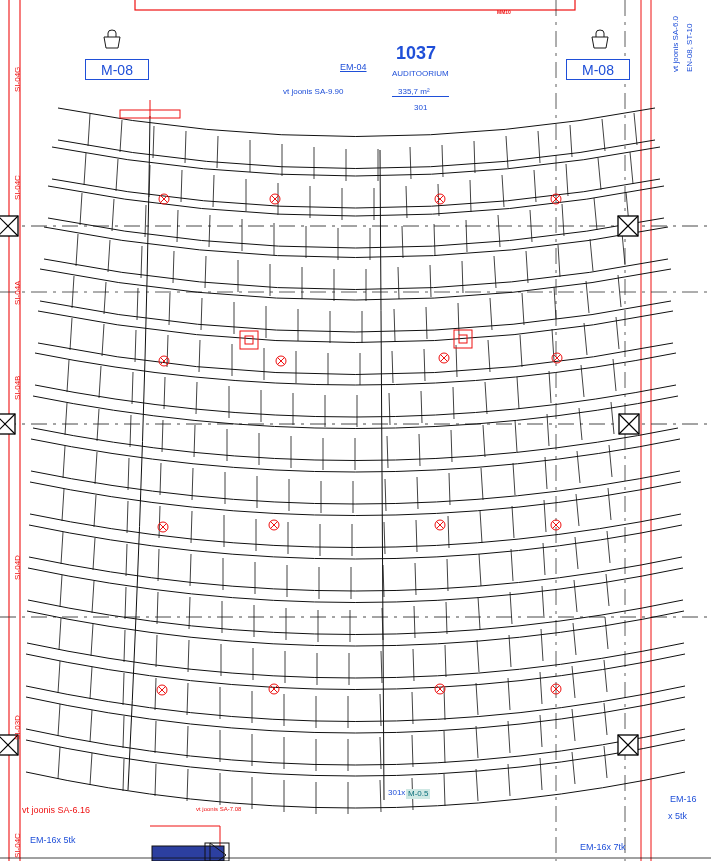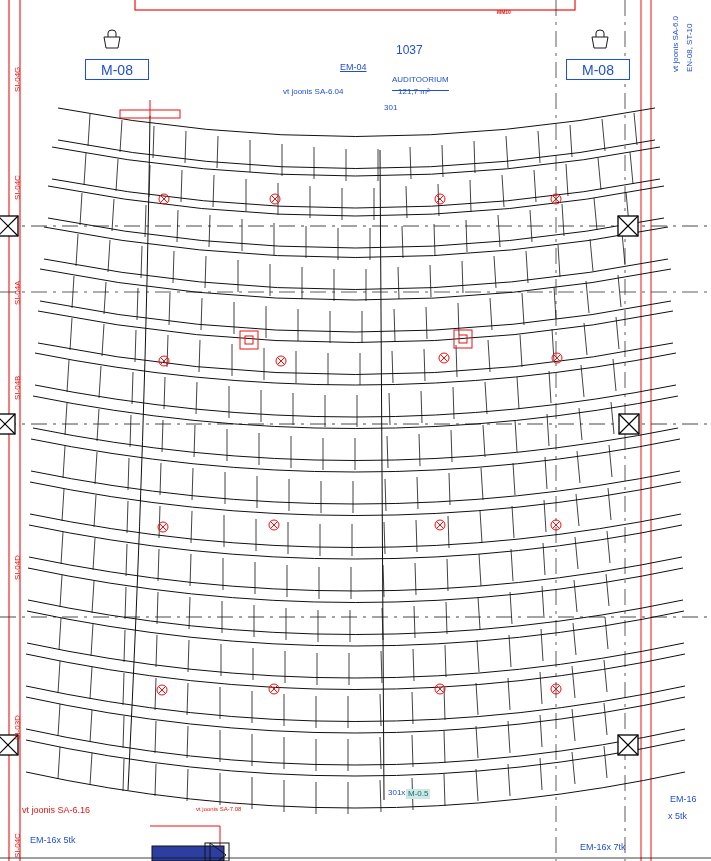--- a/index.html
+++ b/index.html
@@ -10,21 +10,21 @@
 
   .lbl{position:absolute;white-space:nowrap;line-height:1;}
   .red{color:#ee1111;}
   .blue{color:#1f4fd8;}
   .teal{color:#0a6e7a;}
 
   .f5{font-size:5px;}
   .f6{font-size:6px;}
   .f8{font-size:8px;}
   .f9{font-size:9px;}
-  .f13{font-size:12px;font-weight:normal;}
+  .f13{font-size:18px;font-weight:bold;}
   .bold{font-weight:bold;}
   .rot{transform-origin:0 0;transform:rotate(-90deg);}
 
   .mbox{position:absolute;border:1px solid #1f4fd8;background:#ffffff;
         color:#1f4fd8;font-size:14px;display:flex;align-items:center;
         justify-content:center;}
   .underline{border-bottom:1px solid #1f4fd8;}
   .hl{background:#cfe8e4;}
 </style>
 </head>
@@ -491,24 +491,24 @@
   </svg>
 
   <div class="lbl f5 red bold" style="left:497px;top:10px;">MM10</div>
 
   <div class="mbox" style="left:85px;top:59px;width:62px;height:19px;">M-08</div>
   <div class="mbox" style="left:566px;top:59px;width:62px;height:19px;">M-08</div>
 
   <div class="lbl f9 blue" style="left:340px;top:63px;text-decoration:underline;">EM-04</div>
 
   <div class="lbl f13 blue" style="left:396px;top:44px;">1037</div>
-  <div class="lbl f8 blue underline" style="left:392px;top:76px;padding-bottom:6px;">AUDITOORIUM</div>
-  <div class="lbl f8 blue" style="left:398px;top:88px;">121,7 m²</div>
-  <div class="lbl f8 blue" style="left:283px;top:88px;">vt joonis SA-6.04</div>
-  <div class="lbl f8 blue" style="left:384px;top:104px;">301</div>
+  <div class="lbl f8 blue underline" style="left:392px;top:70px;padding-bottom:18px;">AUDITOORIUM</div>
+  <div class="lbl f8 blue" style="left:398px;top:88px;">335,7 m²</div>
+  <div class="lbl f8 blue" style="left:283px;top:88px;">vt joonis SA-9.90</div>
+  <div class="lbl f8 blue" style="left:414px;top:104px;">301</div>
 
   <div class="lbl f8 red rot" style="left:14px;top:92px;">SI-04G</div>
   <div class="lbl f8 red rot" style="left:14px;top:200px;">SI-04C</div>
   <div class="lbl f8 red rot" style="left:14px;top:305px;">SI-04A</div>
   <div class="lbl f8 red rot" style="left:14px;top:400px;">SI-04B</div>
   <div class="lbl f8 red rot" style="left:14px;top:580px;">SI-04D</div>
   <div class="lbl f8 red rot" style="left:14px;top:740px;">SI-03D</div>
   <div class="lbl f8 red rot" style="left:14px;top:858px;">SI-04C</div>
 
   <div class="lbl f8 blue rot" style="left:672px;top:72px;">vt joonis SA-6.0</div>

